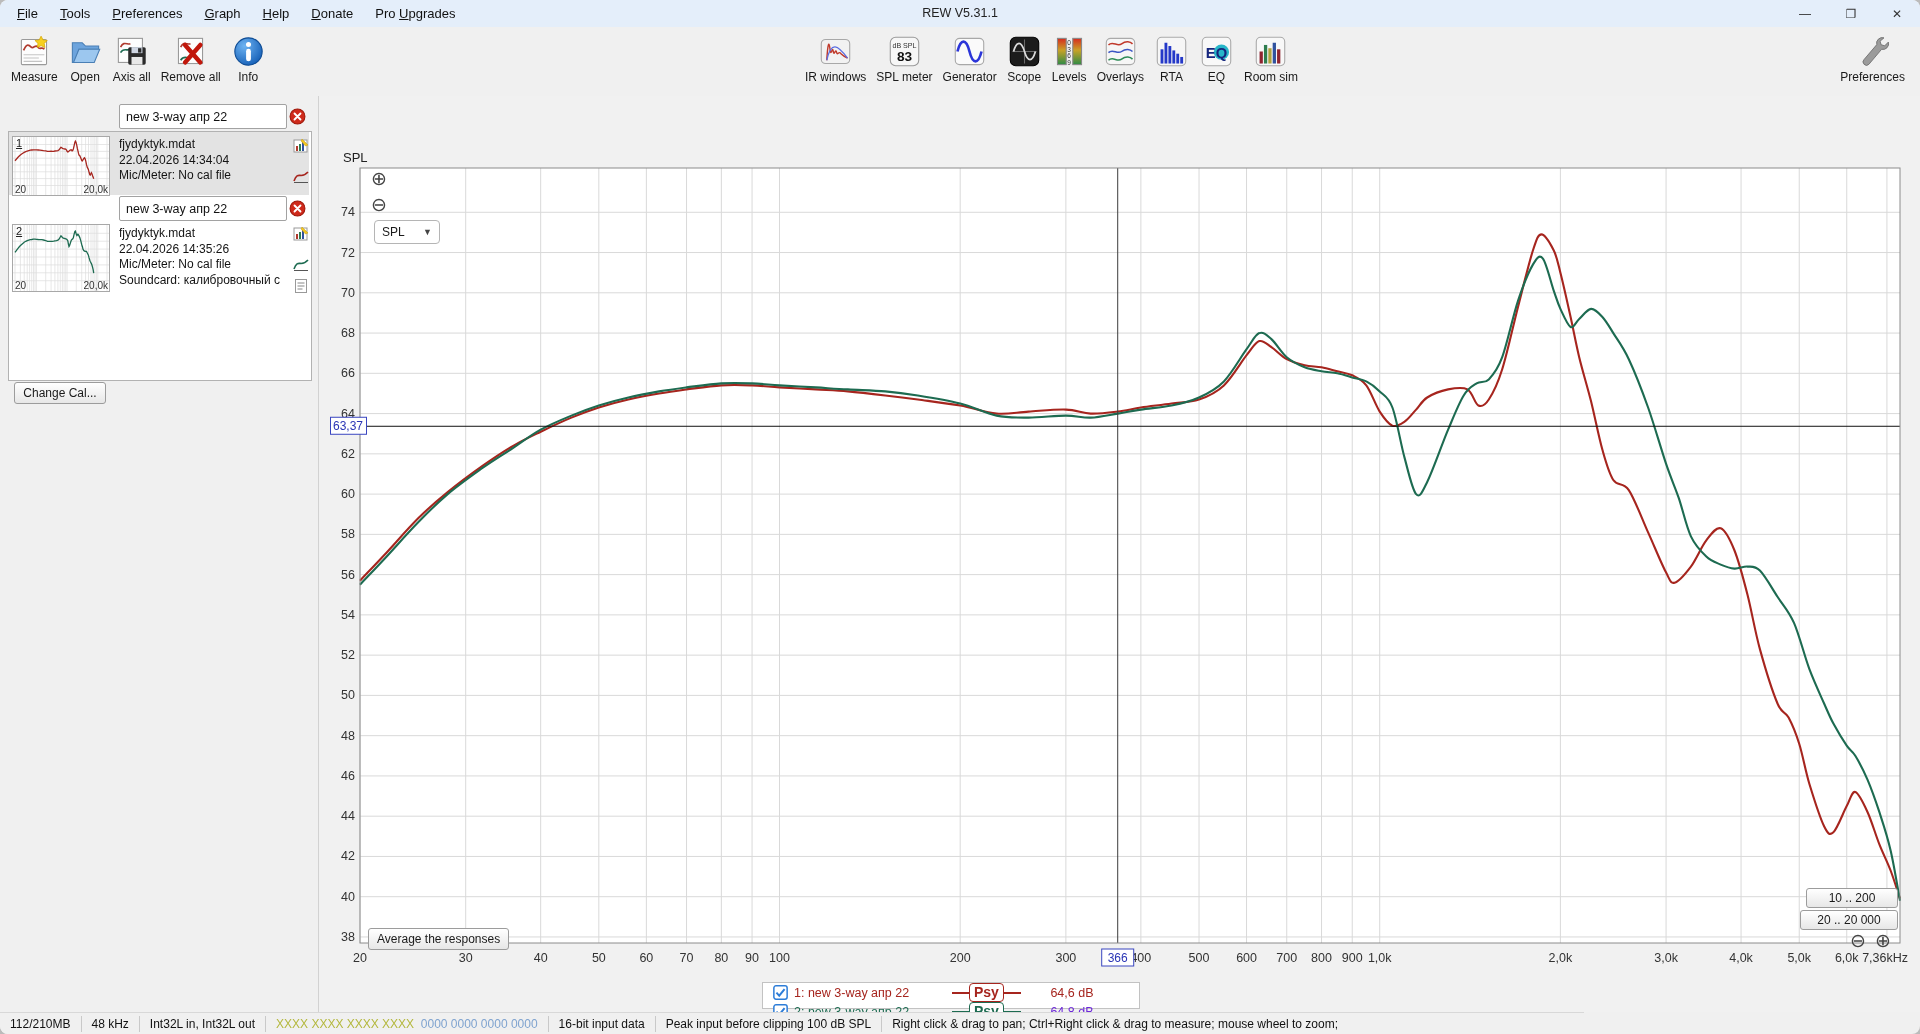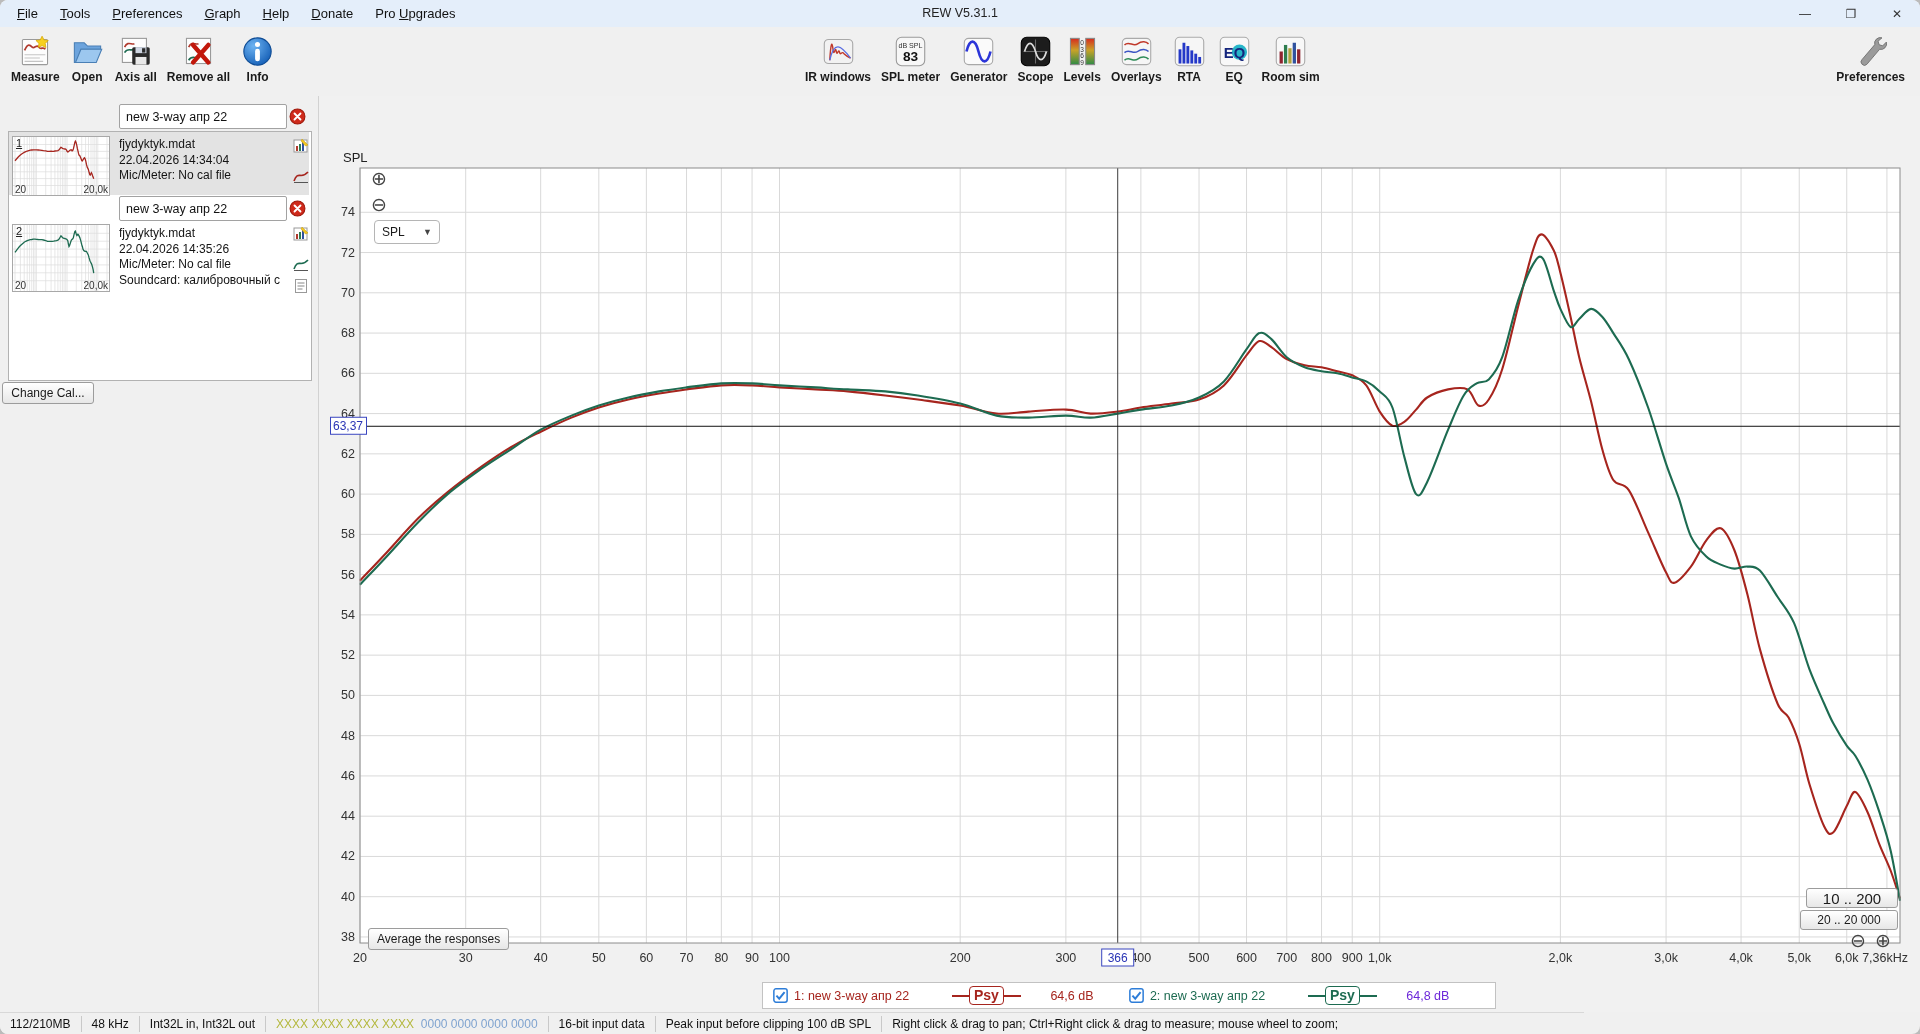--- a/index.html
+++ b/index.html
@@ -11,21 +11,21 @@
   .menu-item{padding:5px 11px;font-size:13px;color:#111;cursor:default;}
   .menu-item u{text-decoration:underline;}
   #win-title{position:absolute;left:50%;top:0;transform:translateX(-50%);line-height:27px;font-size:12.5px;color:#222;}
   #win-controls{position:absolute;right:0;top:0;height:27px;display:flex;}
   .winbtn{width:46px;height:27px;display:flex;align-items:center;justify-content:center;font-size:12px;color:#333;}
   
   #toolbar{position:absolute;left:0;top:27px;width:1920px;height:69px;background:#f0f0f0;}
   .tbtn{display:flex;flex-direction:column;align-items:center;padding:3px 5px 0 5px;cursor:default;}
   .tbicon{height:38px;display:flex;align-items:center;}
   .tbicon svg{width:35px;height:35px;}
-  .tblabel{font-size:12px;margin-top:0;white-space:nowrap;color:#1a1a1a;font-weight:bold;}
+  .tblabel{font-size:12px;margin-top:0;white-space:nowrap;color:#1a1a1a;}
   #tb-left{position:absolute;left:6px;top:2px;display:flex;}
   #tb-center{position:absolute;left:800px;top:2px;display:flex;}
   #tb-right{position:absolute;right:10px;top:2px;display:flex;}
   
   #subtoolbar{position:absolute;left:0;top:96px;width:1920px;height:52px;background:#f0f0f0;}
   .btn3d{background:linear-gradient(#ffffff,#e7e7e7);border:1px solid #9c9c9c;border-radius:3px;
          font-size:12px;font-family:inherit;color:#1a1a1a;cursor:default;}
   #collapse-btn{position:absolute;left:6px;top:3px;width:76px;height:25px;}
   #capture{position:absolute;left:330px;top:5px;width:60px;display:flex;flex-direction:column;align-items:center;}
   #capture svg{width:30px;height:24px;}
@@ -47,38 +47,38 @@
   .namefield{position:absolute;width:168px;height:25px;box-sizing:border-box;border:1px solid #a2a2a2;border-radius:2px;
              background:#fff;font-family:inherit;font-size:12.5px;padding:2px 6px;color:#111;}
   .mini-icon{position:absolute;width:16px;height:16px;}
   .mini-icon svg{width:16px;height:16px;}
   .thumb{position:absolute;background:#fff;border:1px solid #a8a8a8;}
   .thumb svg{position:absolute;left:0;top:0;}
   .thumb .tnum{position:absolute;left:3px;top:0px;font-size:11px;text-decoration:underline;color:#222;}
   .thumb .tl{position:absolute;left:2px;bottom:0px;font-size:10px;color:#333;}
   .thumb .tr{position:absolute;right:1px;bottom:0px;font-size:10px;color:#333;}
   .detline{position:absolute;font-size:12px;color:#141414;white-space:nowrap;overflow:hidden;width:172px;}
-  #change-cal{position:absolute;left:2px;top:286px;width:92px;height:22px;font-size:12px;}
+  #change-cal{position:absolute;left:14px;top:286px;width:92px;height:22px;font-size:12px;}
   
   #chart-bg{position:absolute;left:318px;top:96px;width:1602px;height:916px;background:#f1f1f1;}
   #chart-title{position:absolute;left:343px;top:150px;font-size:13px;color:#222;}
   #main-chart{position:absolute;left:330px;top:146px;}
   .zoombtn{position:absolute;width:22px;height:22px;border:none;background:none;font-size:19px;color:#444;
            line-height:20px;text-align:center;padding:0;cursor:default;}
   #spl-dropdown{position:absolute;left:374px;top:220px;width:66px;height:24px;background:#fff;border:1px solid #b5b5b5;
                 border-radius:4px;display:flex;align-items:center;justify-content:space-between;padding:0 7px;box-sizing:border-box;}
   #spl-dropdown .dd-arrow{font-size:9px;color:#444;}
   #avg-btn{position:absolute;left:368px;top:928px;height:22px;padding:2px 8px;font-size:12px;}
-  #range-low{position:absolute;left:1806px;top:888px;width:92px;height:20px;font-size:15px;padding:1px 6px;}
+  #range-low{position:absolute;left:1806px;top:888px;width:92px;height:20px;font-size:12px;padding:1px 6px;}
   #range-full{position:absolute;left:1800px;top:910px;width:98px;height:20px;font-size:12px;padding:1px 6px;}
   #zo-out{left:1847px;top:930px;} #zo-in{left:1872px;top:930px;}
   #zi-in{left:368px;top:168px;} #zi-out{left:368px;top:194px;}
   
   #legend{position:absolute;left:762px;top:982px;height:25px;background:#fff;border:1px solid #c2c2c2;
-          display:flex;align-items:center;padding:0 10px;font-size:12.5px;}
+          display:flex;align-items:center;padding:0 10px;font-size:12.5px;flex-direction:column;}
   .leg-item{display:flex;align-items:center;margin-right:14px;}
   .leg-check{width:15px;height:15px;margin-right:6px;}
   .leg-label{min-width:150px;}
   .legline{display:flex;align-items:center;margin:0 8px;}
   .lseg{display:inline-block;width:17px;height:2px;}
   .psy{display:inline-block;border:1.5px solid;border-radius:4px;font-size:14px;font-weight:bold;
        padding:0px 4px 1px 4px;background:#fff;}
   .leg-val{min-width:86px;text-align:center;}
   
   #statusbar{position:absolute;left:0;top:1012px;width:1584px;height:22px;background:#f0f0f0;border-top:1px solid #d8d8d8;

